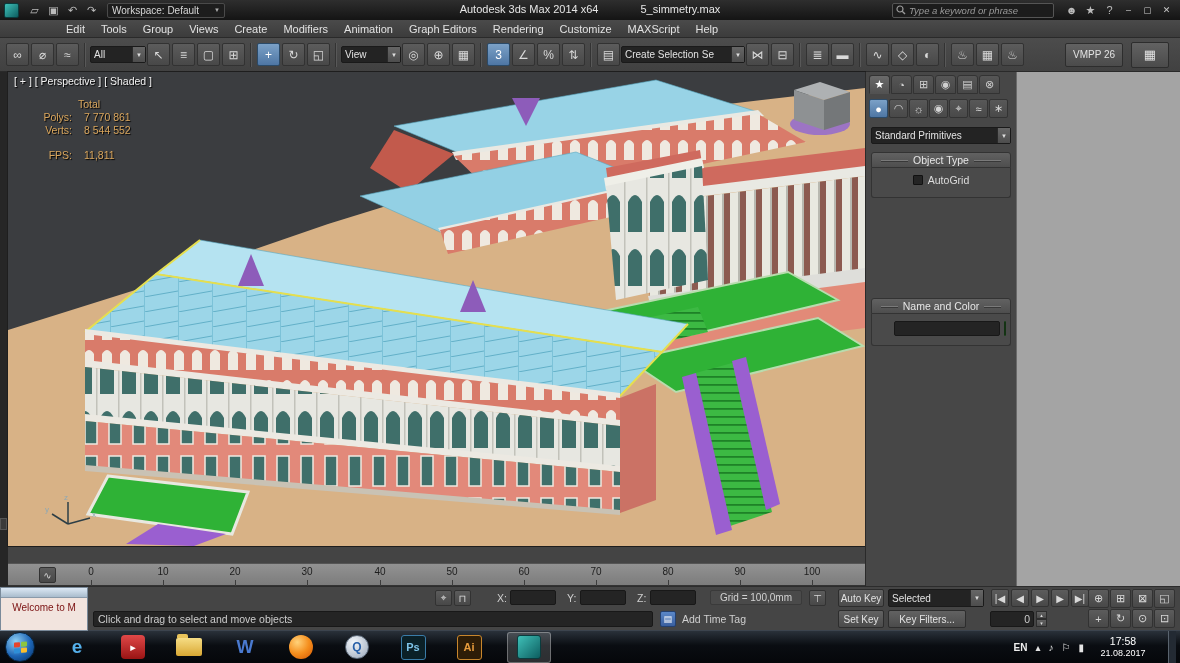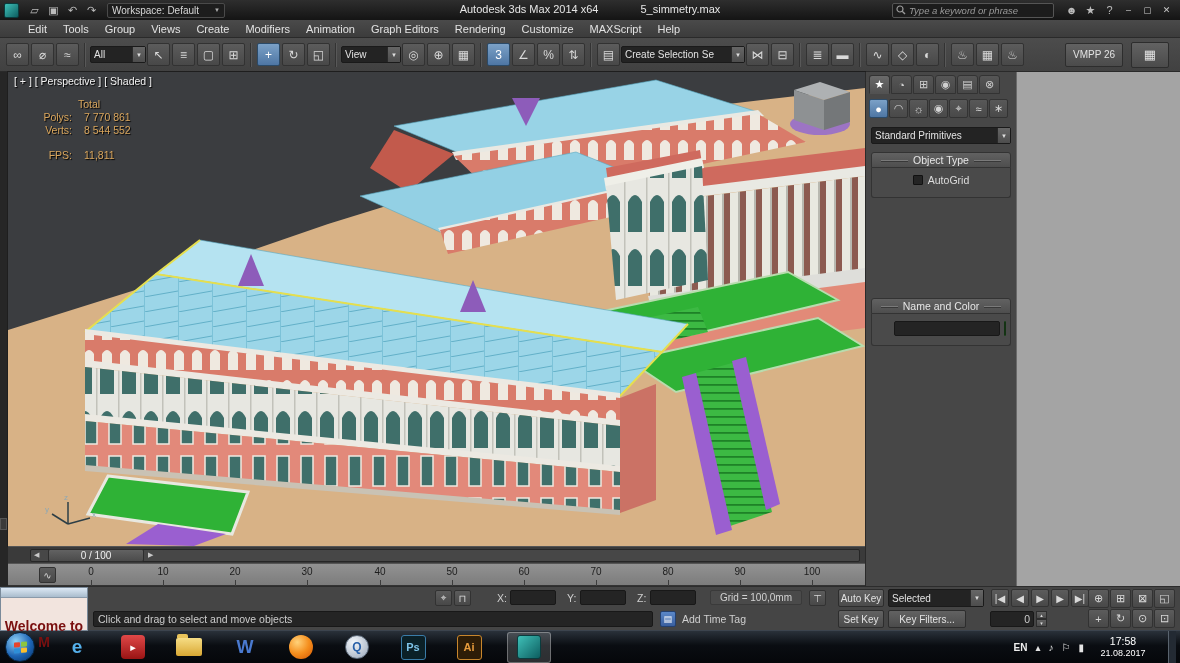--- a/index.html
+++ b/index.html
@@ -14,21 +14,21 @@
 .wsdd{height:15px;width:118px;background:#1d1d1d;border:1px solid #4a4a4a;border-radius:2px;display:flex;align-items:center;padding:0 4px;font-size:10px;color:#d6d6d6;margin-left:6px}
 .wsdd .arw{margin-left:auto;font-size:6px;color:#aaa}
 #titletext{position:absolute;left:50%;top:3px;transform:translateX(-50%);white-space:nowrap;color:#e6e6e6;font-size:11px}
 #titletext .gap{display:inline-block;width:42px}
 .search{height:15px;width:162px;background:#1c1c1c;border:1px solid #555;border-radius:2px;display:flex;align-items:center;padding:0 3px;margin-right:8px}
 .search input{flex:1;background:transparent;border:0;outline:0;color:#cfcfcf;font-size:9.5px;font-style:italic;font-family:"Liberation Sans",sans-serif}
 .search input::placeholder{color:#9a9a9a}
 .mag{width:10px;height:10px;margin-right:3px;flex:none}
 .wb{width:19px;height:14px;display:flex;align-items:center;justify-content:center;font-size:9px;color:#c8c8c8}
 
-#menubar{position:absolute;left:0;top:20px;width:1180px;height:18px;background:linear-gradient(#4a4a4a,#3c3c3c);border-bottom:1px solid #2a2a2a;display:flex;align-items:center;padding-left:20px}
+#menubar{position:absolute;left:0;top:20px;width:1180px;height:18px;background:linear-gradient(#4a4a4a,#3c3c3c);border-bottom:1px solid #2a2a2a;display:flex;align-items:center;padding-left:58px}
 .mi{padding:0 8px;font-size:11px;color:#e2e2e2}
 
 #toolbar{position:absolute;left:0;top:38px;width:1180px;height:34px;background:linear-gradient(#4c4c4c,#414141);border-bottom:1px solid #2a2a2a;display:flex;align-items:center;padding:0 5px}
 .ic{flex:none;display:flex;align-items:center;justify-content:center;width:23px;height:23px;background:linear-gradient(#5c5c5c,#484848);border:1px solid #323232;border-radius:2px;color:#d9d9d9;font-size:12px;margin:0 1px}
 .ic.on{background:linear-gradient(#7ba1c7,#4e76a4);border-color:#2b4a68;color:#fff}
 .ic.sm{width:17px;height:16px;font-size:10px}
 .sep{flex:none;width:2px;height:24px;border-left:1px solid #333;border-right:1px solid #585858;margin:0 4px}
 .dd{flex:none;display:flex;align-items:center;height:17px;background:#232323;border:1px solid #1a1a1a;border-radius:2px;color:#e2e2e2;font-size:10px;padding-left:3px}
 .dd .arw{margin-left:auto;width:13px;height:100%;display:flex;align-items:center;justify-content:center;background:linear-gradient(#666,#4d4d4d);border-left:1px solid #2a2a2a;font-size:6px;color:#ddd}
 .btn{display:flex;align-items:center;justify-content:center;background:linear-gradient(#626262,#4b4b4b);border:1px solid #2d2d2d;border-radius:2px;color:#e2e2e2}
@@ -76,21 +76,21 @@
 
 #statusbar{position:absolute;left:0;top:586px;width:1180px;height:44px;background:#454545;border-top:1px solid #2c2c2c}
 .slabel{position:absolute;color:#cfcfcf;font-size:10.5px}
 .navgrid{position:absolute;left:1088px;top:2px;display:grid;grid-template-columns:repeat(4,21px);grid-auto-rows:19px;gap:1px}
 .nv{display:flex;align-items:center;justify-content:center;background:linear-gradient(#5c5c5c,#484848);border:1px solid #323232;border-radius:2px;font-size:11px;color:#d9d9d9}
 .spincol{position:absolute;display:flex;flex-direction:column;width:11px;height:16px}
 .spincol span{flex:1;display:flex;align-items:center;justify-content:center;font-size:5px;background:linear-gradient(#626262,#4b4b4b);border:1px solid #2d2d2d;color:#ddd}
 
 #welcome{position:absolute;left:0;top:0;width:88px;height:44px;background:#f2e4de;border:1px solid #7a8a9a;z-index:3}
 #welcome .wt{height:10px;background:linear-gradient(#dce8f4,#a9bccd);border-bottom:1px solid #8a9aaa}
-#welcome .wtx{display:block;text-align:center;margin-top:20px;color:#7a1010;font-size:14px;font-weight:bold}
+#welcome .wtx{display:block;text-align:center;margin-top:4px;color:#7a1010;font-size:10px;font-weight:normal}
 
 #taskbar{position:absolute;left:0;top:630px;width:1180px;height:33px;background:linear-gradient(#2a313a,#0a0d12 45%,#05070a);border-top:1px solid #3c444e;display:flex;align-items:center;padding:0 2px}
 .orb{width:30px;height:30px;border-radius:50%;background:radial-gradient(circle at 35% 30%,#8fd0f5,#1c64b4 55%,#082e60);border:1px solid #06243f;margin-left:3px;display:flex;align-items:center;justify-content:center}
 .flag{width:13px;height:11px;display:grid;grid-template-columns:1fr 1fr;gap:1px;transform:skewY(-6deg)}
 .flag span{border-radius:1px}
 .tbic{flex:none;width:28px;height:28px;margin-left:28px;display:flex;align-items:center;justify-content:center}
 .ie{color:#55b1ec;font-size:19px;font-weight:bold}
 .media{width:24px;height:24px;border-radius:4px;background:linear-gradient(#e04848,#9a1414);color:#fff;display:flex;align-items:center;justify-content:center;font-size:11px}
 .folder{width:26px;height:18px;background:linear-gradient(#f6dd85,#d9a833);border-radius:2px;position:relative}
 .folder i{position:absolute;left:1px;top:-4px;width:11px;height:4px;background:#e8c35a;border-radius:2px 2px 0 0}
@@ -380,26 +380,20 @@
           <div class="ncrow">
             <input class="fld" style="width: 106px; height: 15px;">
             <span class="swatch"></span>
           </div>
         </div>
       </div>
     </div>
     <div id="cpright"></div>
   </div>
 
-  <div id="timeslider">
-    <div id="tstrack"></div>
-    <span class="tsarw" style="left:26px">◀</span>
-    <div class="btn" id="tshandle">0 / 100</div>
-    <span class="tsarw" style="left:140px">▶</span>
-  </div>
 
   <div id="trackbar">
     <span class="ic sm" id="tbicon">∿</span>
     <div class="tick" style="left:83px">
         <span class="tlab">0</span>
         <span class="tline"></span>
       </div>
     <div class="tick" style="left:155px">
         <span class="tlab">10</span>
         <span class="tline"></span>

